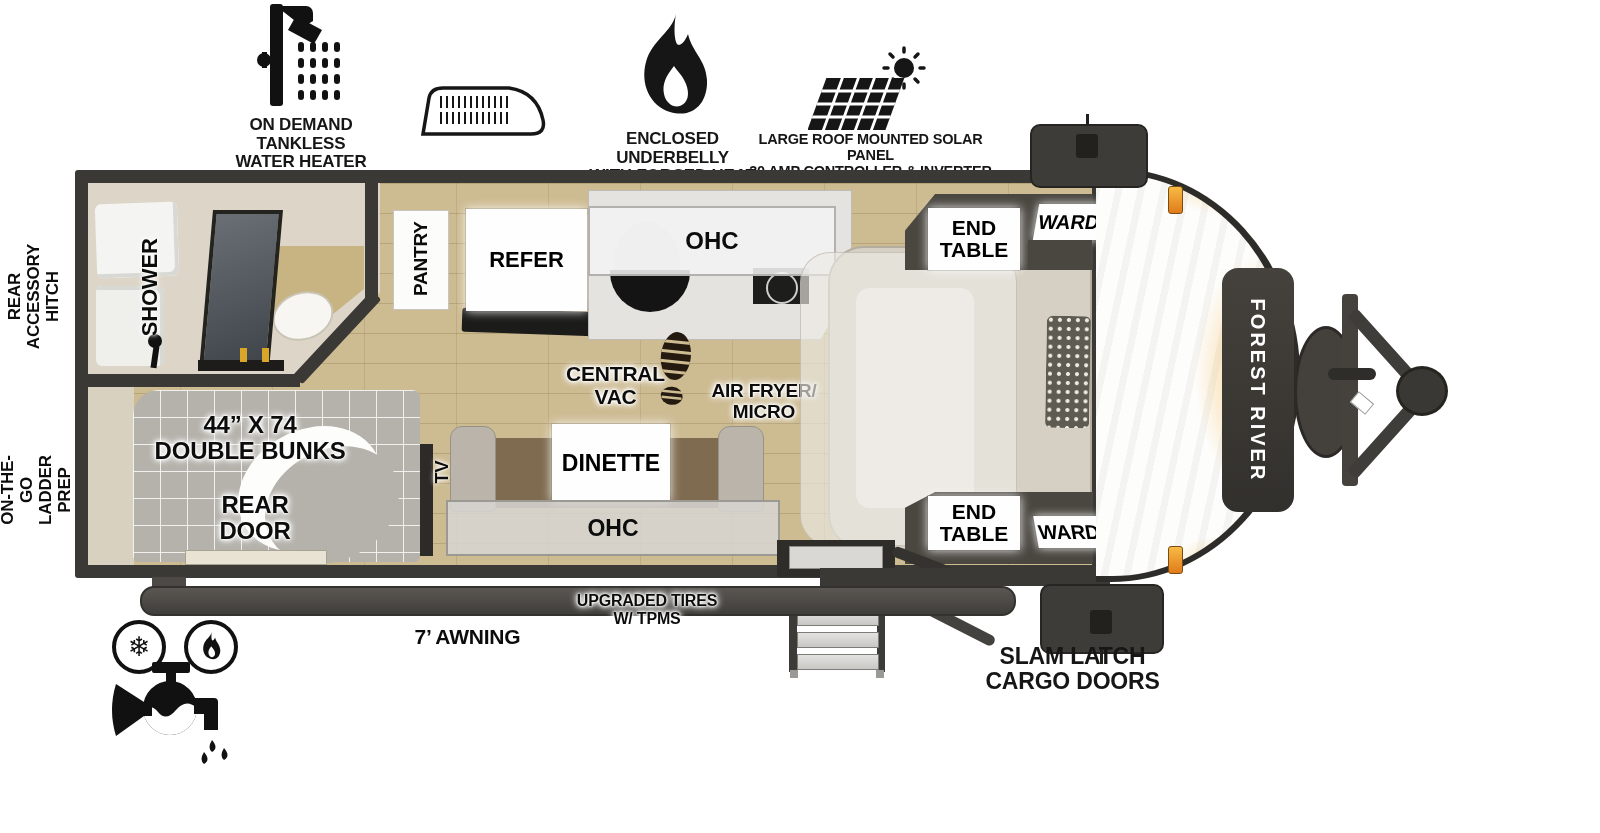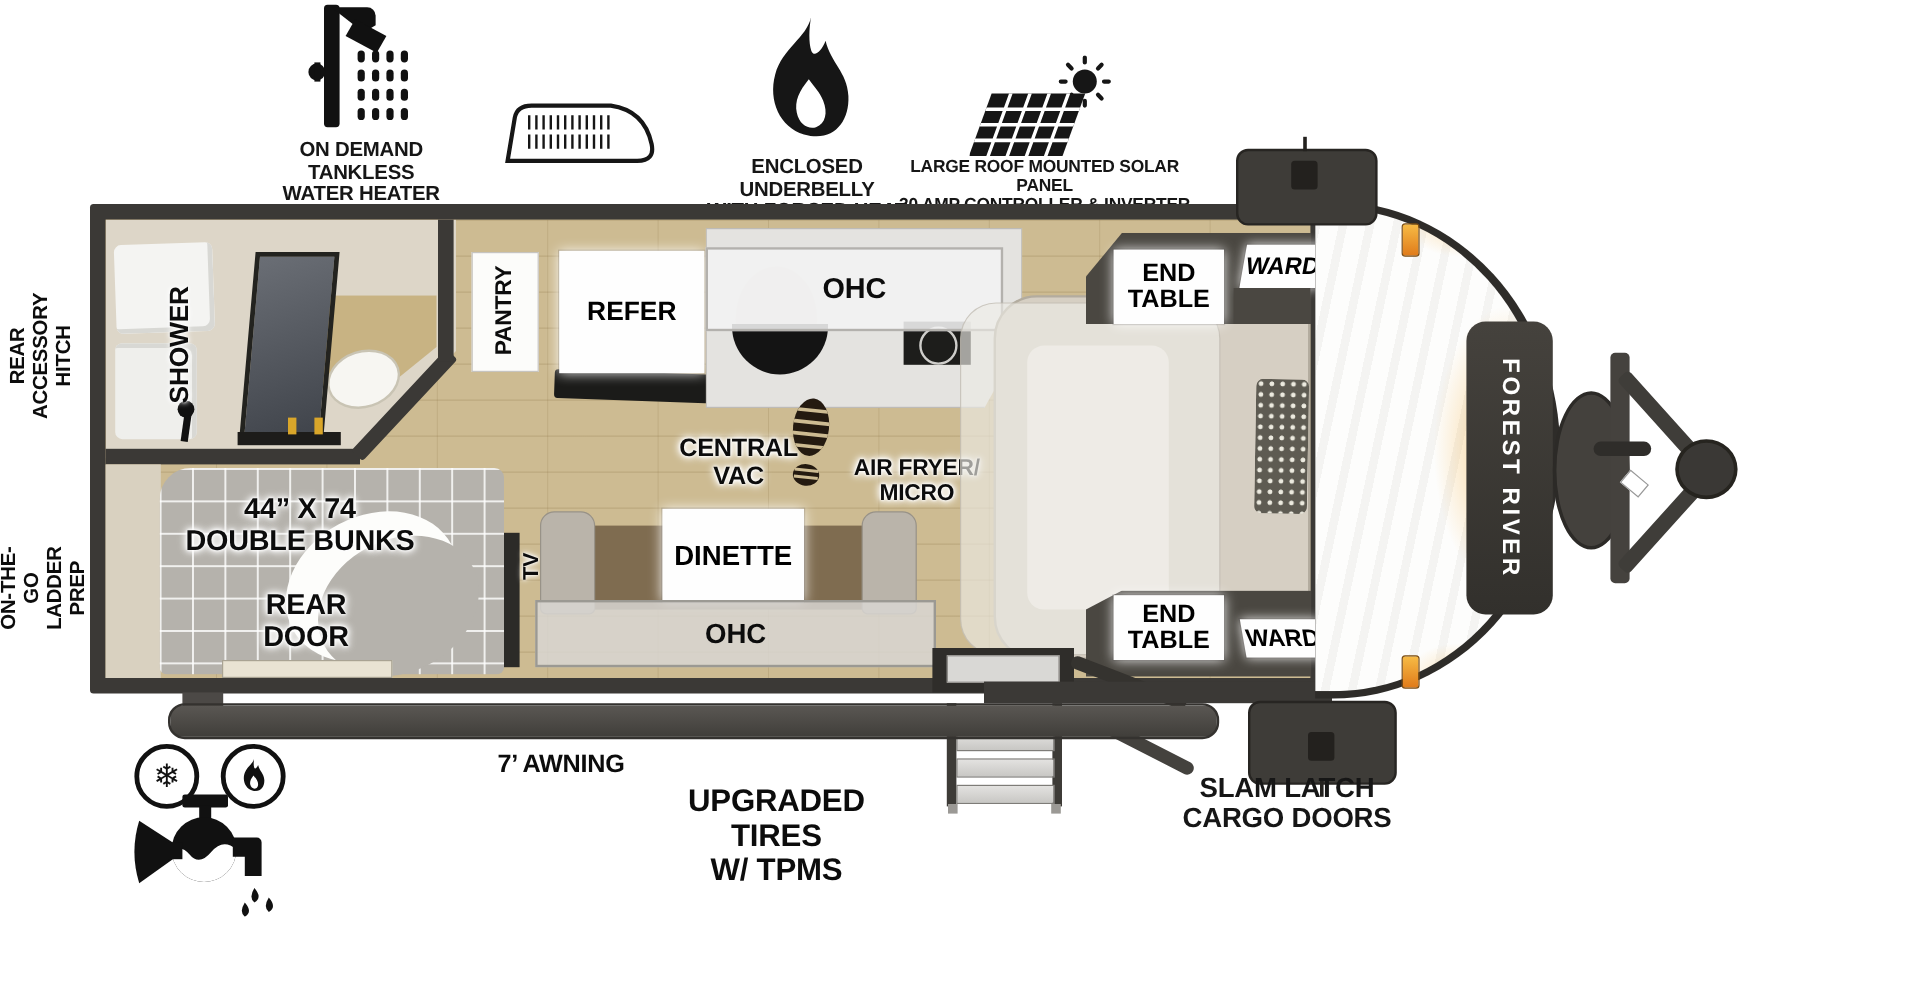--- a/index.html
+++ b/index.html
@@ -215,21 +215,21 @@
     <div class="steps-tread" style="top:68px;"></div>
     <div class="abs" style="left:1px;top:84px;width:8px;height:8px;background:#9b9995;"></div>
     <div class="abs" style="left:87px;top:84px;width:8px;height:8px;background:#9b9995;"></div>
   </div>
   <div class="abs" style="left:898px;top:588px;width:108px;height:11px;background:#44423e;border-radius:6px;transform:rotate(27deg);transform-origin:0 50%;"></div>
 
   <div class="abs" style="left:820px;top:568px;width:290px;height:18px;background:#3b3936;"></div>
   <div class="abs" style="left:152px;top:577px;width:34px;height:12px;background:#4c4946;"></div>
   <div class="abs" style="left:140px;top:586px;width:872px;height:26px;background:linear-gradient(#5a5753,#403e3a);border:2px solid #34322f;border-radius:14px;"></div>
   <div class="lbl" style="left:385px;top:625px;width:165px;font-size:21px;">7’ AWNING</div>
-  <div class="lbl" style="left:552px;top:653px;width:190px;font-size:26px;">UPGRADED TIRES
+  <div class="lbl" style="left:552px;top:592px;width:190px;font-size:16px;">UPGRADED TIRES
 W/ TPMS</div>
 
   <div class="abs" style="left:1096px;top:168px;width:204px;height:414px;background:#2e2c29;border-radius:0 190px 190px 0 / 0 208px 208px 0;"></div>
   <div class="abs" style="left:1096px;top:174px;width:196px;height:402px;border-radius:0 180px 180px 0 / 0 200px 200px 0;
               background:
                 radial-gradient(ellipse 85px 165px at 160px 200px,rgba(244,166,38,.55),transparent 72%),
                 radial-gradient(ellipse 60px 40px at 120px 10px,rgba(244,166,38,.35),transparent 75%),
                 radial-gradient(ellipse 60px 40px at 120px 392px,rgba(244,166,38,.35),transparent 75%),
                 repeating-linear-gradient(102deg,rgba(198,196,190,.16) 0 7px,transparent 7px 22px),
                 #fdfdfc;"></div>

